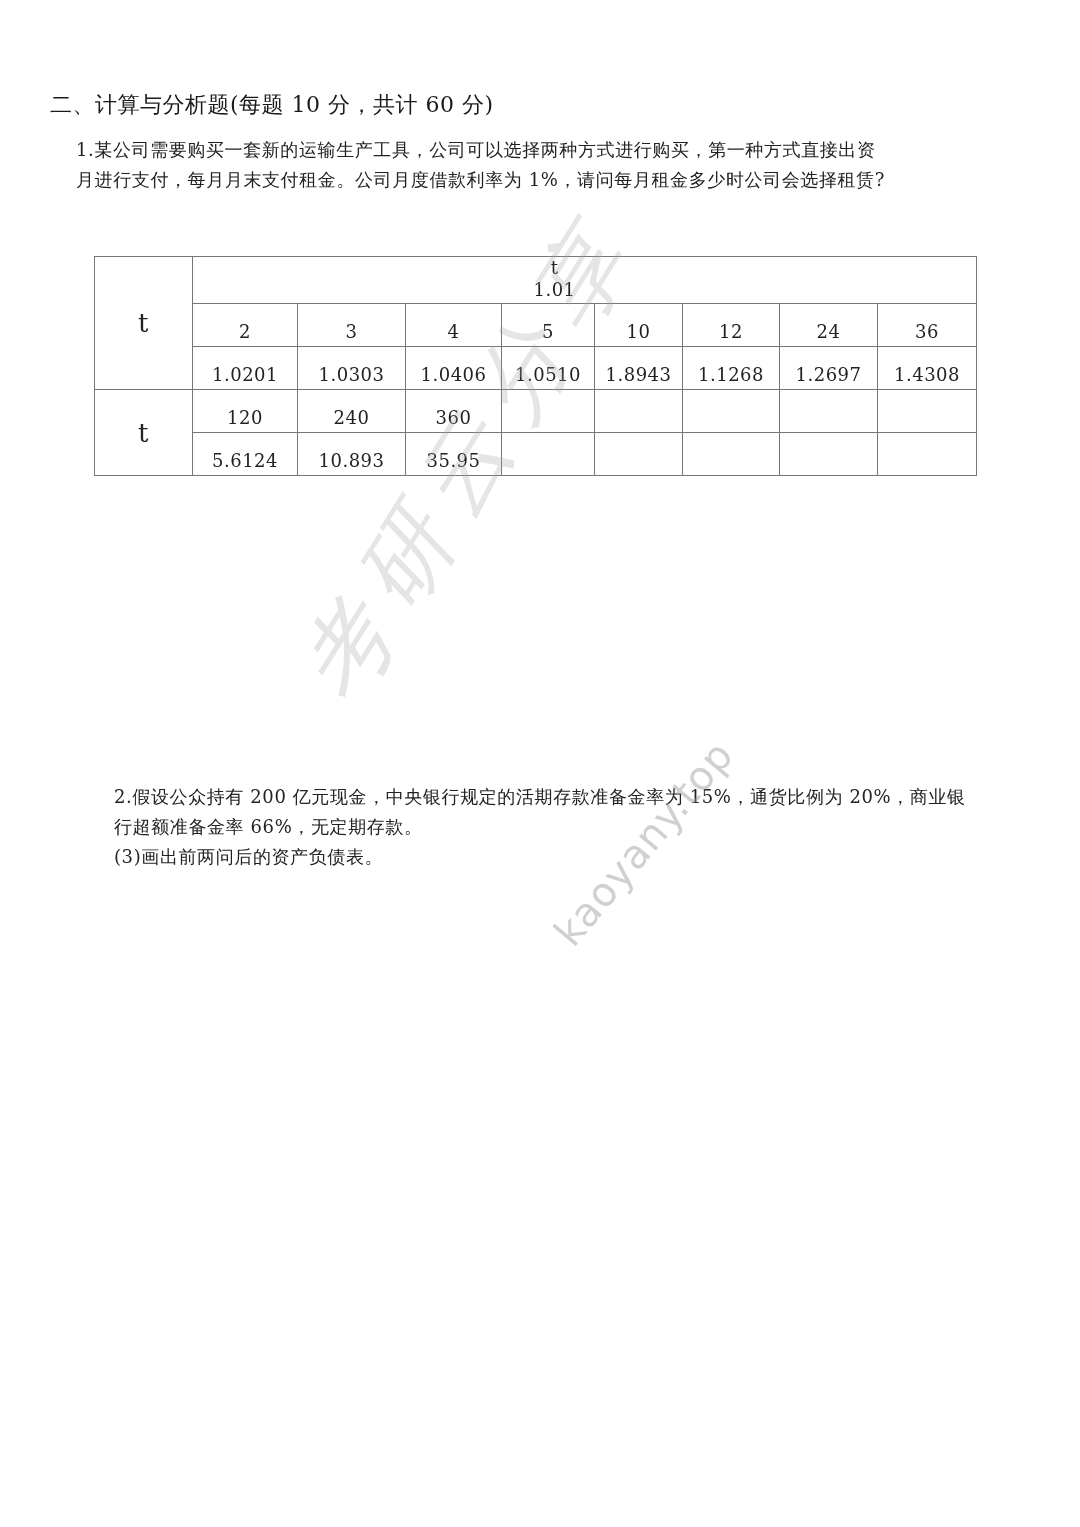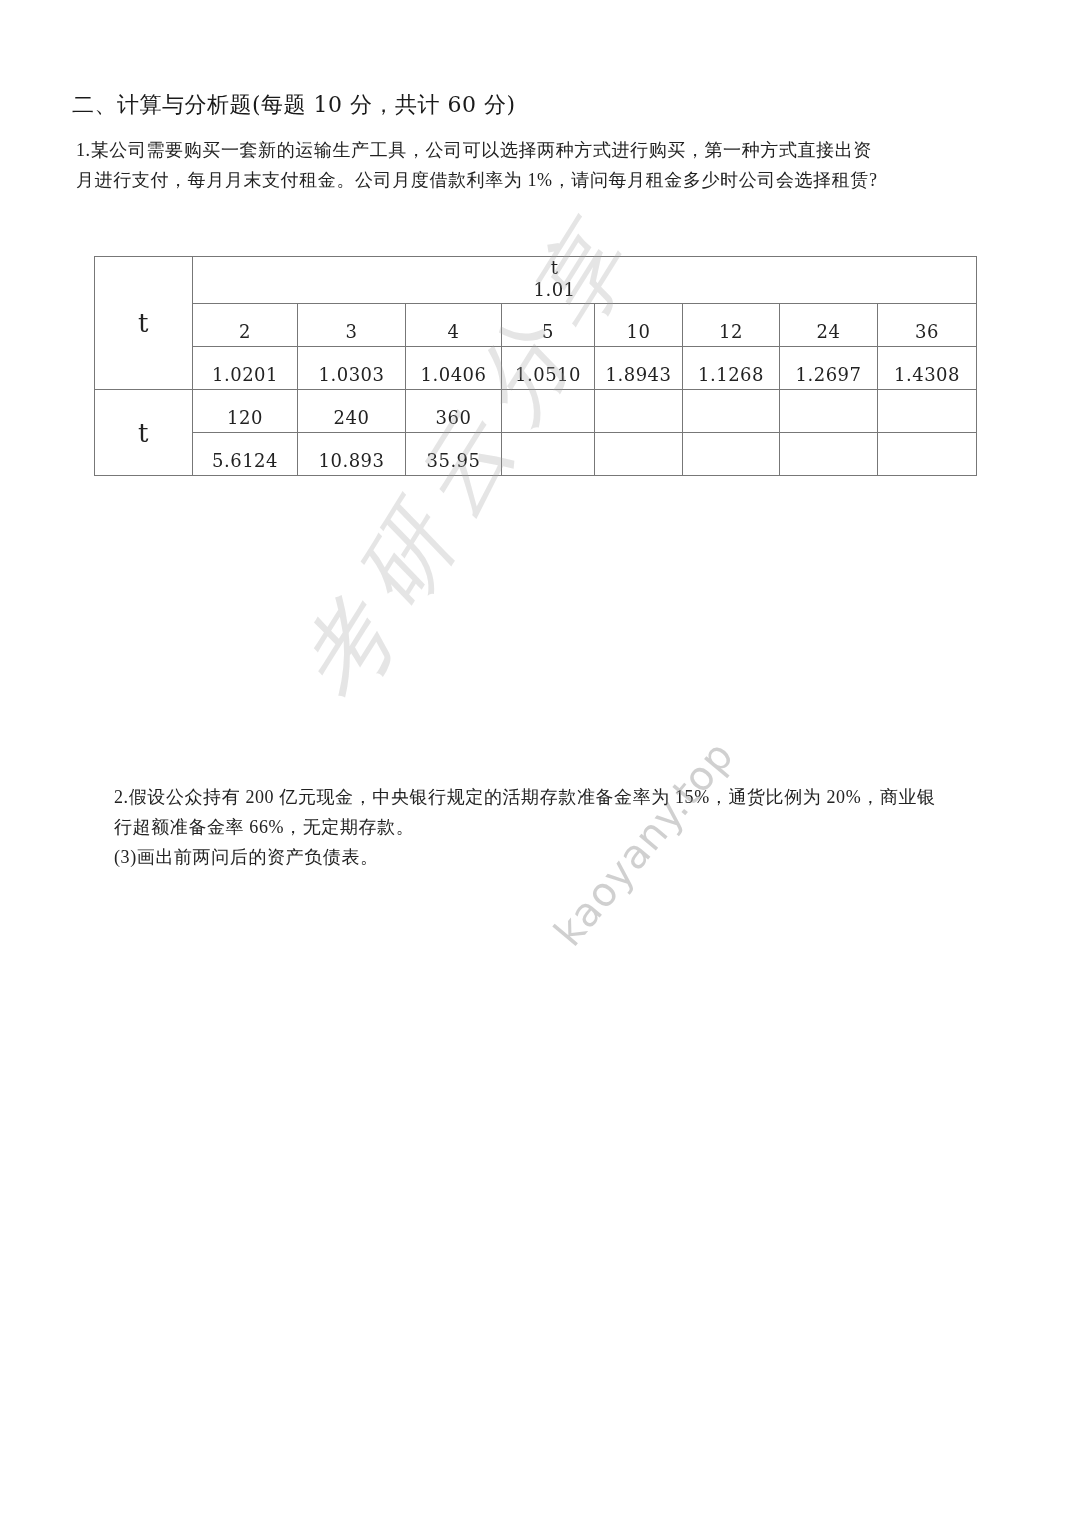--- a/index.html
+++ b/index.html
@@ -15,39 +15,38 @@
       font-family: "DejaVu Serif", "Liberation Serif", serif;
       color: #222222;
     }
     .page {
       position: absolute;
       left: 0; top: 0;
       width: 1080px; height: 1527px;
     }
     .section-title {
       position: absolute;
-      left: 72px;
+      left: 50px;
       top: 88px;
       font-size: 22px;
       line-height: 34px;
       color: #1a1a1a;
       white-space: nowrap;
       letter-spacing: 0.5px;
     }
     .para {
       position: absolute;
       font-size: 18px;
       line-height: 30px;
       color: #222;
       letter-spacing: 0.6px;
     }
     .para .line {
       display: block;
       white-space: nowrap;
-      font-family: Liberation Serif, serif;
     }
     #q1 { left: 76px; top: 135px; width: 950px; }
     #q2 { left: 64px; top: 782px; width: 960px; margin-left: 38px; }
     #q2 .indent { padding-left: 12px; }
 
     
     .tbl-wrap {
       position: absolute;
       left: 94px;
       top: 256px;

